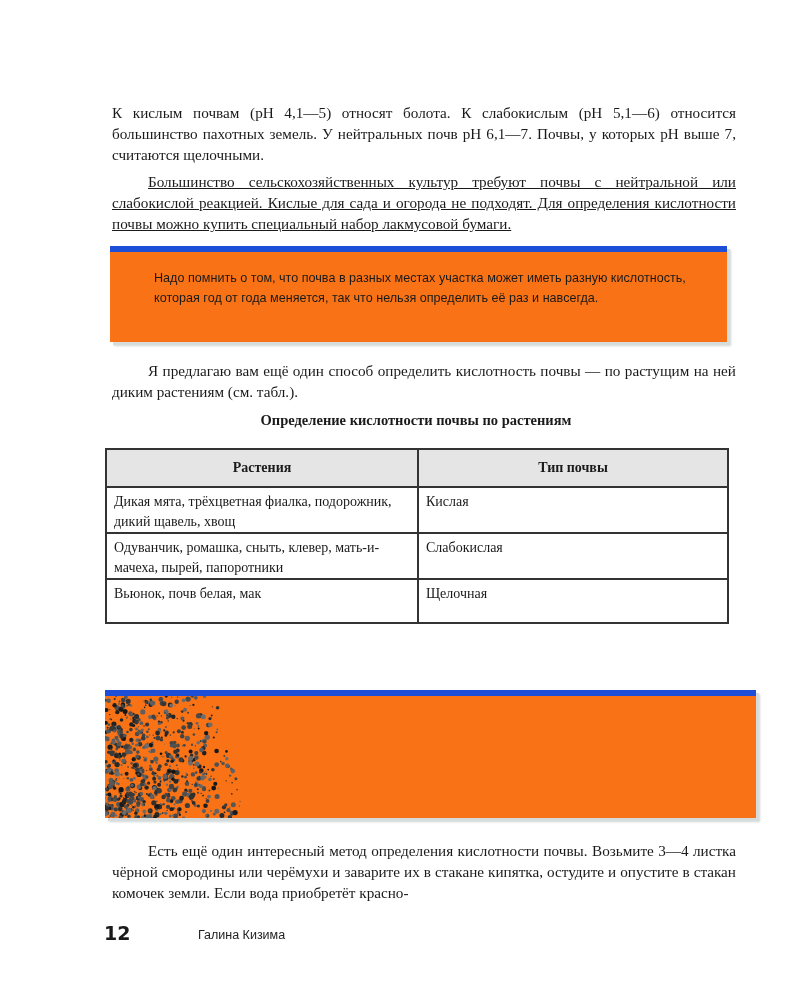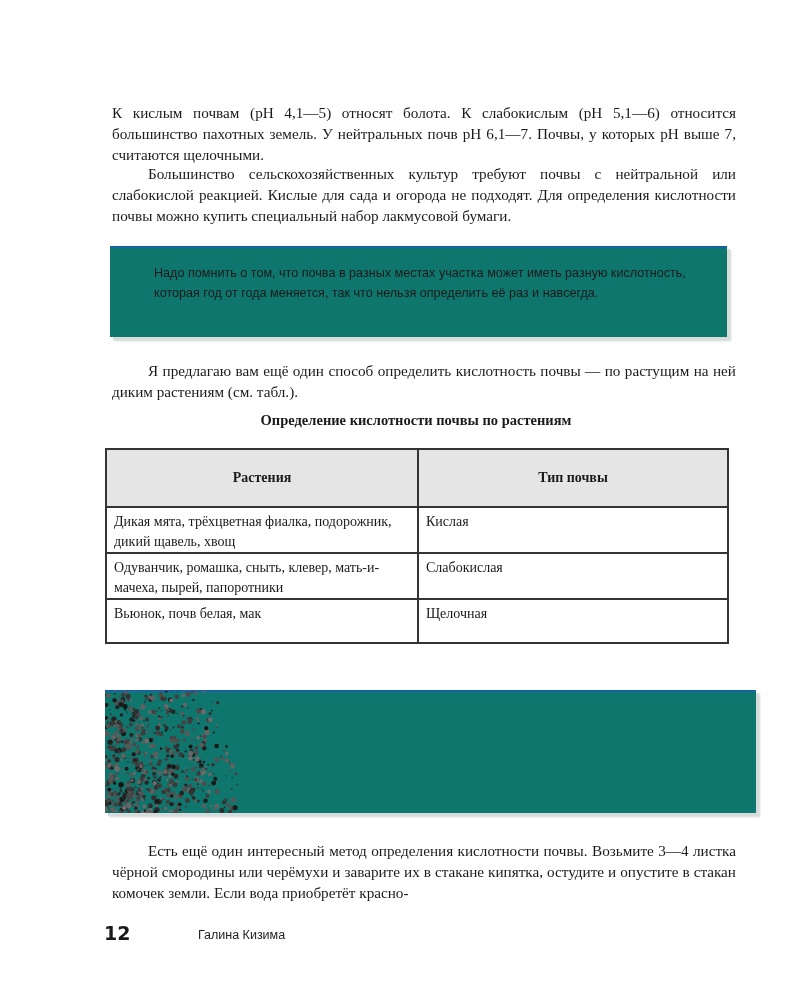--- a/index.html
+++ b/index.html
@@ -4,43 +4,43 @@
   <style>
     html, body { margin: 0; padding: 0; background: #ffffff; }
     body { width: 800px; height: 1000px; position: relative; overflow: hidden; color: #1a1a1a; }
     .para {
       position: absolute; left: 104px; width: 624px;
       font-family: "Liberation Serif", serif; font-size: 15.2px; line-height: 21px;
       text-align: justify; margin: 8px;
     }
     .indent { text-indent: 36px; }
     #p1 { top: 94px; }
-    #p2 { top: 155px; }
+    #p2 { top: 163px; text-decoration: underline; }
     #p3 { top: 352px; }
     #p4 { top: 832px; }
     .note {
-      position: absolute; background: #0f766e;
+      position: absolute; background: #f97316;
       box-shadow: 3px 3px 0 #d6dcdc, 4px 4px 2px #cfd6d6;
-      border-top: 1px solid #1d4ed8;
+      border-top: 6px solid #1d4ed8;
     }
     #note1 { left: 110px; top: 246px; width: 617px; height: 90px; }
     #note1 .note-text {
       position: absolute; left: 44px; top: 16px; width: 560px;
       font-family: "Liberation Sans", sans-serif; font-size: 12.6px; line-height: 20px; color: #1a1a1a;
     }
     #table-title {
       position: absolute; left: 104px; width: 624px; top: 412px; text-align: center;
       font-family: "Liberation Serif", serif; font-weight: bold; font-size: 14.5px;
     }
     table {
       position: absolute; left: 105px; top: 448px; width: 624px;
       border-collapse: collapse; font-family: "Liberation Serif", serif; font-size: 14px;
     }
     th, td { border: 2px solid #333; vertical-align: top; }
-    th { background: #e5e5e5; height: 28px; font-weight: bold; font-size: 14px; text-align: center; vertical-align: middle; padding: 14px; }
+    th { background: #e5e5e5; height: 28px; font-weight: bold; font-size: 14px; text-align: center; vertical-align: middle; padding: 4px; }
     td { padding: 4px 7px 0 7px; line-height: 20px; height: 40px; box-sizing: border-box; }
     td.c1 { width: 312px; }
     #note2 { left: 105px; top: 690px; width: 651px; height: 122px; }
     #soil-image { position: absolute; left: 0; top: 0; width: 145px; height: 122px; }
     #note2 .note-text {
       position: absolute; left: 194px; top: 16px; width: 440px;
       font-family: "Liberation Sans", sans-serif; font-size: 12.6px; line-height: 20px; color: #1a1a1a;
     }
     #footer-page { position: absolute; left: 104px; top: 922px; font-family: "DejaVu Sans", sans-serif; font-weight: bold; font-size: 19px; text-align: right; }
     #footer-author { position: absolute; left: 198px; top: 928px; font-family: "Liberation Sans", sans-serif; font-size: 12.5px; color: #222; }

